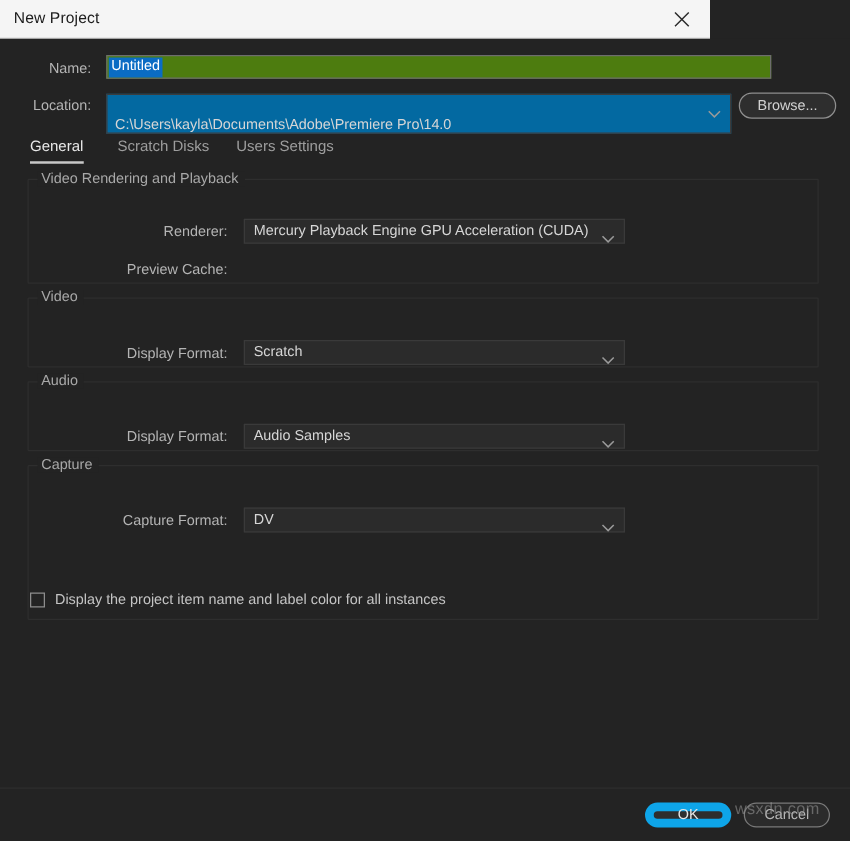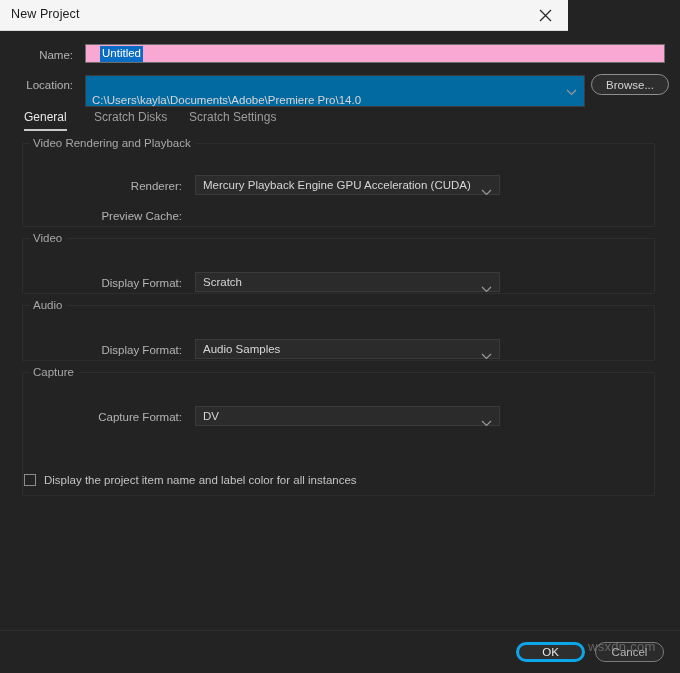--- a/index.html
+++ b/index.html
@@ -71,28 +71,28 @@
     text-align: right;
     white-space: nowrap;
   }
 
   
   #name-label { left: 0; width: 73px; top: 18px; }
   #name-input {
     position: absolute;
     left: 85px;
     top: 13px;
-    width: 580px;
+    width: 532px;
     height: 19px;
-    background: #f9a8d4;
+    background: #4d7c0f;
     border: 1px solid #6d6d6d;
     box-sizing: border-box;
     display: flex;
     align-items: center;
-    padding-left: 14px;
+    padding-left: 1px;
     cursor: text;
   }
   #name-value {
     font-size: 11.5px;
     color: #ffffff;
     background: #0a6cc4;
     padding: 1px 2px 2px 2px;
     line-height: 13px;
     white-space: pre;
   }
@@ -285,21 +285,21 @@
     box-sizing: border-box;
     display: flex;
     align-items: center;
     justify-content: center;
     font-size: 11.5px;
     cursor: pointer;
   }
   #ok-button {
     left: 516px;
     width: 69px;
-    border: 3px solid #0ea5e9;
+    border: 7px solid #0ea5e9;
     background: #2e2e2e;
     color: #e6e6e6;
   }
   #cancel-button {
     left: 595px;
     width: 69px;
     border: 1px solid #7a7a7a;
     background: #2b2b2b;
     color: #b8b8b8;
   }
@@ -344,21 +344,21 @@
         <svg width="11" height="7" viewBox="0 0 11 7" aria-hidden="true">
           <polyline points="1,1 5.5,5.5 10,1" fill="none" stroke="#9a9a9a" stroke-width="1.2"></polyline>
         </svg>
       </span>
     </div>
     <div id="browse-button">Browse...</div>
 
     <div id="tabs">
       <div class="tab active" id="tab-0">General</div>
       <div class="tab" id="tab-1">Scratch Disks</div>
-      <div class="tab" id="tab-2">Scratch Settings</div>
+      <div class="tab" id="tab-2">Users Settings</div>
     </div>
 
     <div class="group" id="group-video-rendering">
       <span class="group-title">Video Rendering and Playback</span>
     </div>
     <div class="field-label" id="renderer-label">Renderer:</div>
     <div class="dropdown" id="renderer-dropdown">
       <span class="dd-value">Mercury Playback Engine GPU Acceleration (CUDA)</span>
       <span class="caret">
         <svg width="11" height="7" viewBox="0 0 11 7" aria-hidden="true">

